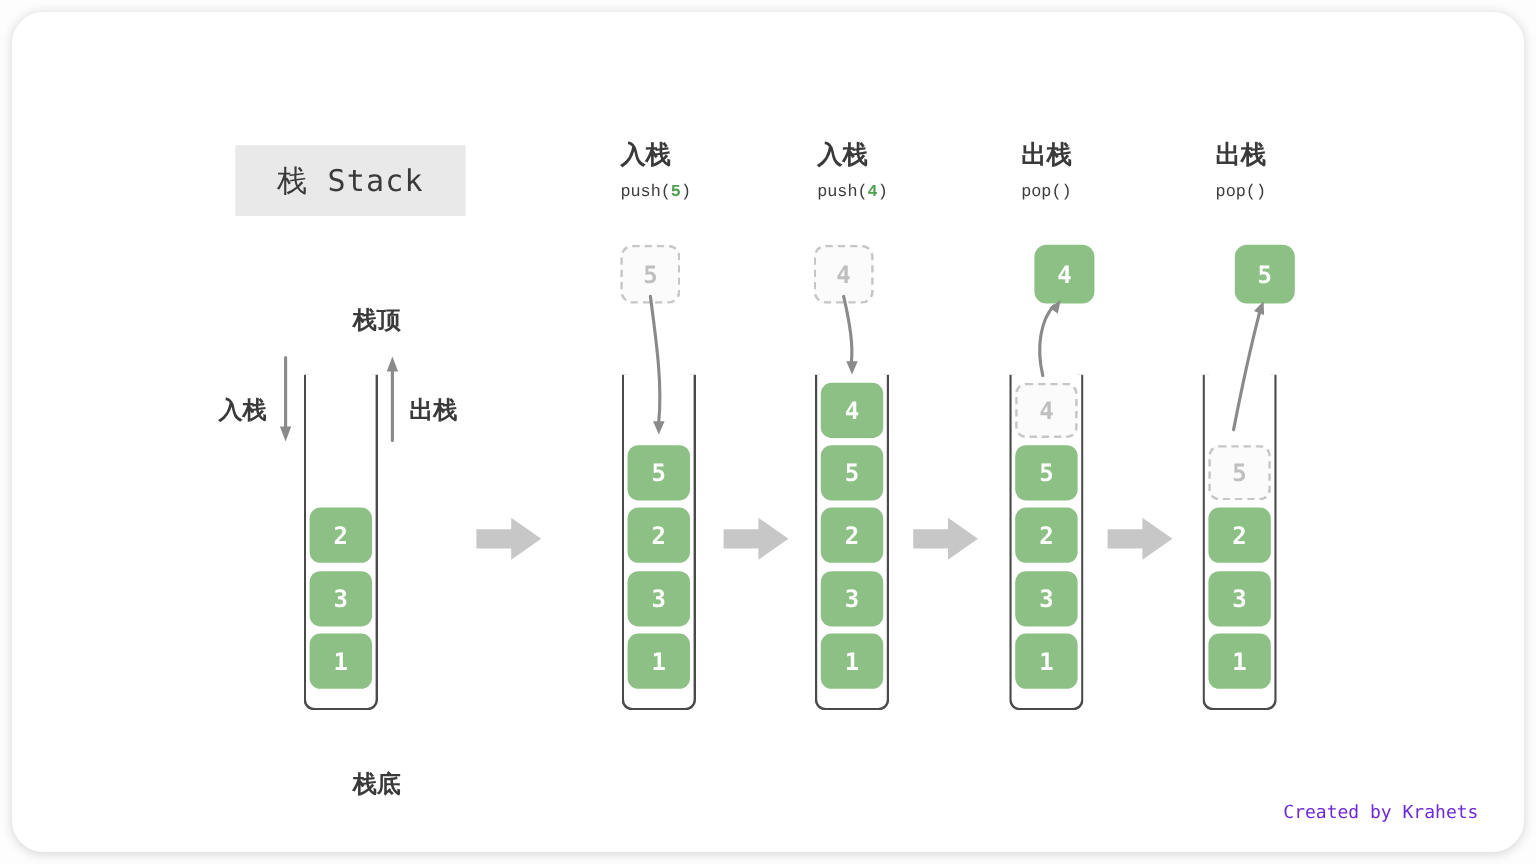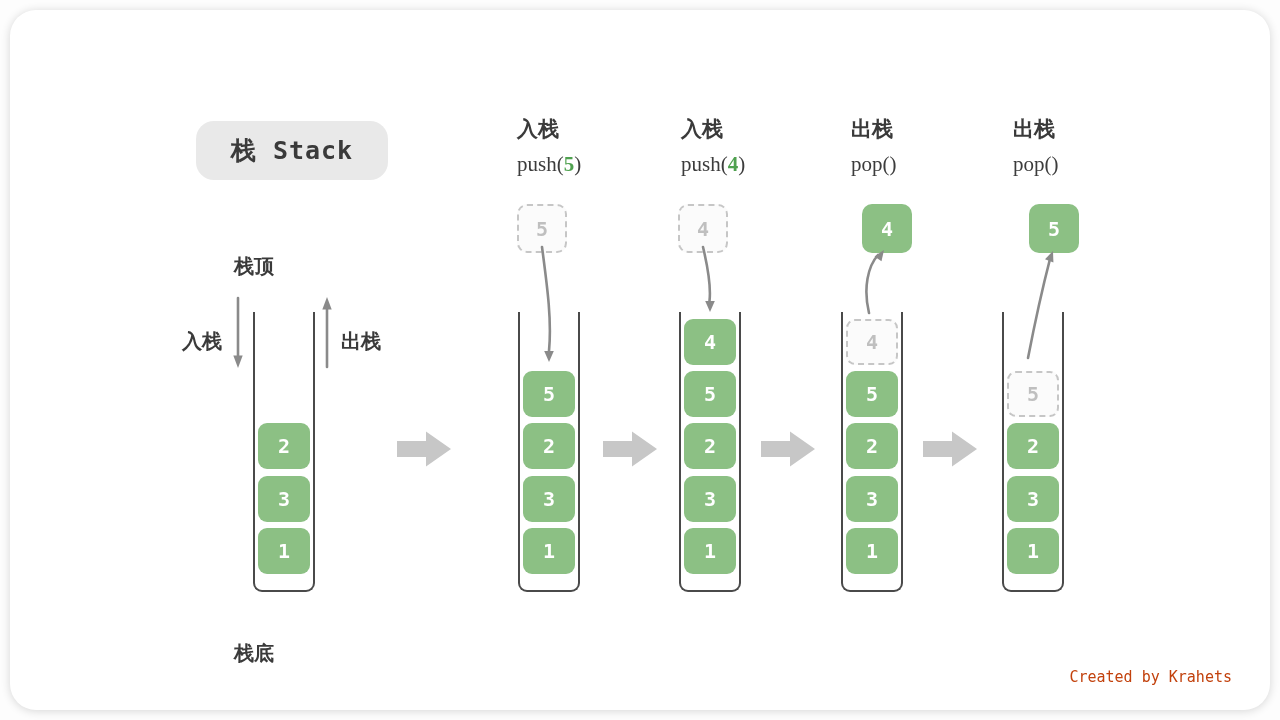--- a/index.html
+++ b/index.html
@@ -7,33 +7,33 @@
   .card {
     position:absolute; left:10px; top:10px; width:1260px; height:700px;
     background:#ffffff; border-radius:26px;
     box-shadow:0 1px 10px rgba(0,0,0,0.16);
     overflow:hidden;
   }
   .abs { position:absolute; }
   
   .title-badge {
     left:186px; top:111px; width:192px; height:59px;
-    background:#e9e9e9; border-radius:18px;
+    background:#e9e9e9; border-radius:0;
     display:flex; align-items:center; justify-content:center;
     font-family:"DejaVu Sans Mono","Liberation Sans",sans-serif;
-    font-size:25px; font-weight:bold; color:#3a3a3a; letter-spacing:1px;
+    font-size:25px; font-weight:normal; color:#3a3a3a; letter-spacing:1px;
   }
   
   .zh-label { font-size:20px; font-weight:bold; color:#3a3a3a; }
-  .centered { width:100px; text-align:left; }
+  .centered { width:100px; text-align:right; }
   
   .op-name { font-size:21px; font-weight:600; color:#3a3a3a; }
   .op-code {
-    font-family:Liberation Serif, serif;
-    font-size:21px; color:#3c3c3c; white-space:pre;
+    font-family:Liberation Mono, monospace;
+    font-size:14px; color:#3c3c3c; white-space:pre;
   }
   .op-code .arg { color:#4fa14f; font-weight:bold; }
   
   .tube {
     top:302px; width:62px; height:280px;
     border-left:2px solid #4a4a4a; border-right:2px solid #4a4a4a; border-bottom:2px solid #4a4a4a;
     border-radius:0 0 9px 9px; background:transparent;
   }
   
   .cell {
@@ -51,21 +51,21 @@
     top:194px; width:50px; height:49px; border-radius:10px;
     font-family:"DejaVu Sans Mono","Liberation Mono",monospace;
     font-size:20px; font-weight:bold;
     display:flex; align-items:center; justify-content:center;
   }
   .float-box.solid { background:#8cc084; color:#ffffff; }
   .float-box.dashed { background:#fbfbfb; border:2px dashed #c6c6c6; color:#bfbfbf; }
   .watermark {
     right:38px; bottom:24px;
     font-family:"DejaVu Sans Mono","Liberation Mono",monospace;
-    font-size:15px; color:#c2410c;
+    font-size:15px; color:#6d28d9;
   }
   svg.overlay { position:absolute; left:0; top:0; width:1260px; height:700px; pointer-events:none; }
 </style>
 </head>
 <body>
 
 <div class="card">
 
   <div class="abs title-badge">
     <span>栈 Stack</span>

